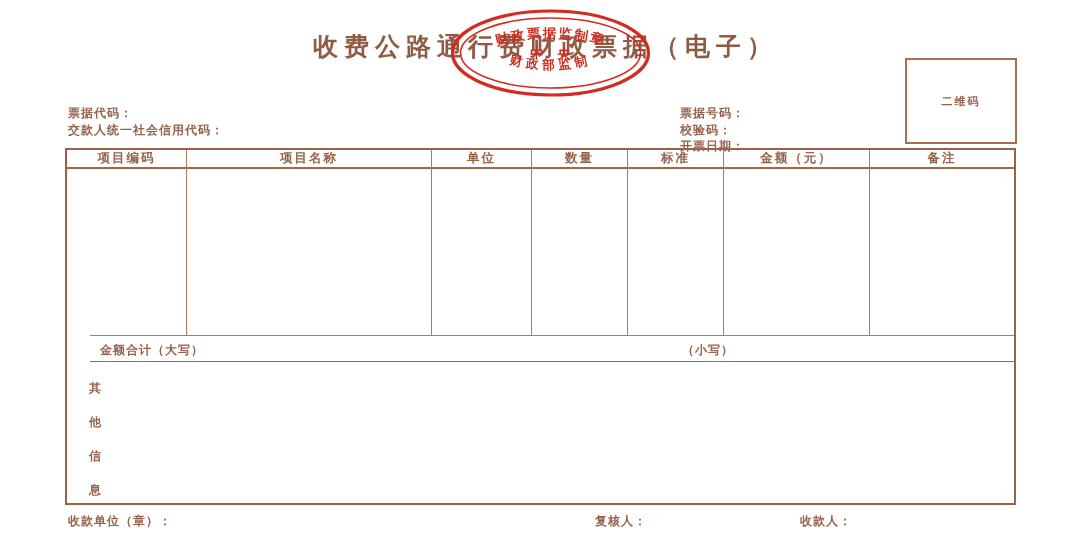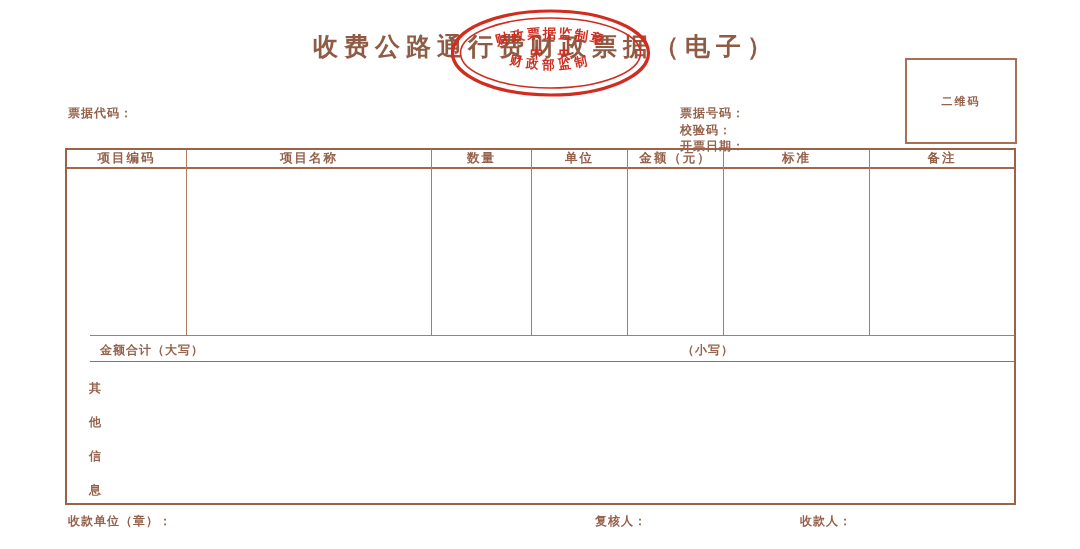--- a/index.html
+++ b/index.html
@@ -76,37 +76,38 @@
       <textPath href="#sealBottomArc" startOffset="50%" text-anchor="middle">财政部监制</textPath>
     </text>
   </svg>
 
   <div class="qr-box">
     <span>二维码</span>
   </div>
 
   <div class="info-block info-left">
     <div>票据代码：</div>
+    <div>交款人统一社会信用代码：</div>
   </div>
 
   <div class="info-block info-right">
     <div>票据号码：</div>
     <div>校验码：</div>
     <div>开票日期：</div>
   </div>
 
   <div class="bill-table">
 
     <div class="grid-row head-row">
       <div class="head-cell">项目编码</div>
       <div class="head-cell">项目名称</div>
+      <div class="head-cell">单位</div>
       <div class="head-cell">数量</div>
-      <div class="head-cell">单位</div>
+      <div class="head-cell">标准</div>
       <div class="head-cell">金额（元）</div>
-      <div class="head-cell">标准</div>
       <div class="head-cell">备注</div>
     </div>
 
     <div class="grid-row body-row">
       <div class="body-cell"></div>
       <div class="body-cell"></div>
       <div class="body-cell"></div>
       <div class="body-cell"></div>
       <div class="body-cell"></div>
       <div class="body-cell"></div>

